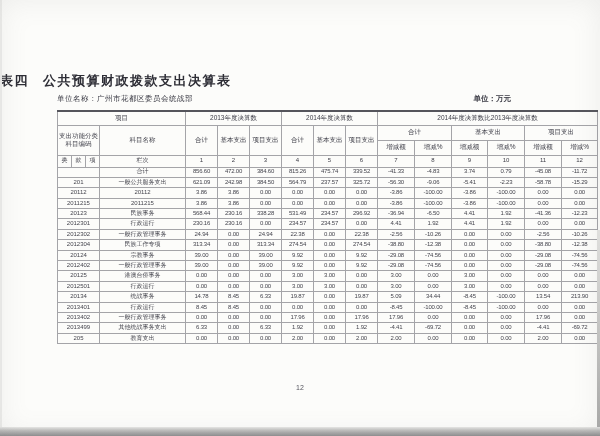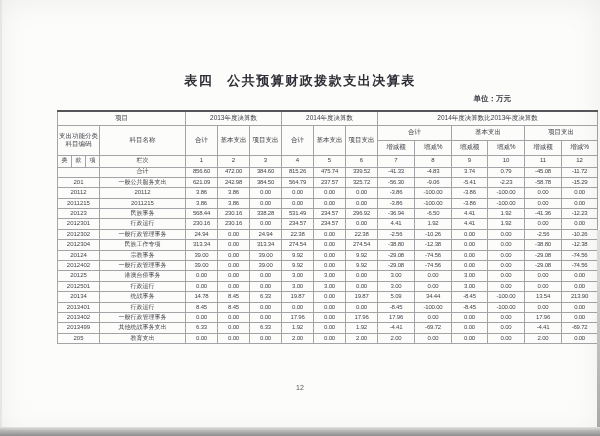--- a/index.html
+++ b/index.html
@@ -11,21 +11,21 @@
     color:#40404a;
   }
   
   .scan-bottom { position:absolute; left:0; bottom:0; width:600px; height:9px;
     background:linear-gradient(to bottom,#e9e9e7 0%,#bdbdbc 40%,#8f8f90 100%); }
   .scan-right { position:absolute; right:0; top:230px; width:3px; height:206px;
     background:linear-gradient(to bottom,#e5e5e3,#a9a9a8); }
   .scan-left { position:absolute; left:0; top:0; width:2px; height:436px; background:#ededeb; }
   .vignette { position:absolute; inset:0; box-shadow:inset 0 0 28px rgba(120,120,120,.12); pointer-events:none; }
 
-  .title { position:absolute; top:72px; left:0; width:600px; text-align:center;
+  .title { position:absolute; top:72px; left:0; width:600px; 
     font-size:13px; font-weight:bold; color:#2e2e36; letter-spacing:1.5px; }
   .title .gap { display:inline-block; width:14px; }
 
   .meta { position:absolute; top:94px; left:57px; width:540px; height:12px; font-size:7.5px; color:#3a3a44; }
   .meta .unit-name { position:absolute; left:0; top:0; letter-spacing:.5px; }
   .meta .unit { position:absolute; right:86px; top:0;font-weight:bold; }
 
   table.decl {
     position:absolute; left:57px; top:110px; width:540px;
     border-collapse:collapse; table-layout:fixed;
@@ -47,20 +47,21 @@
 </head>
 <body>
 
 <div class="page">
 
   <div class="title">
     <span>表四</span><span class="gap"></span><span>公共预算财政拨款支出决算表</span>
   </div>
 
   <div class="meta">
+    <span class="unit-name">单位名称：广州市花都区委员会统战部</span>
     <span class="unit">单位：万元</span>
   </div>
 
   <table class="decl">
     <colgroup>
       <col style="width:14px">
         <col style="width:14px">
         <col style="width:14px">
       <col style="width:86px">
       <col style="width:32px">

